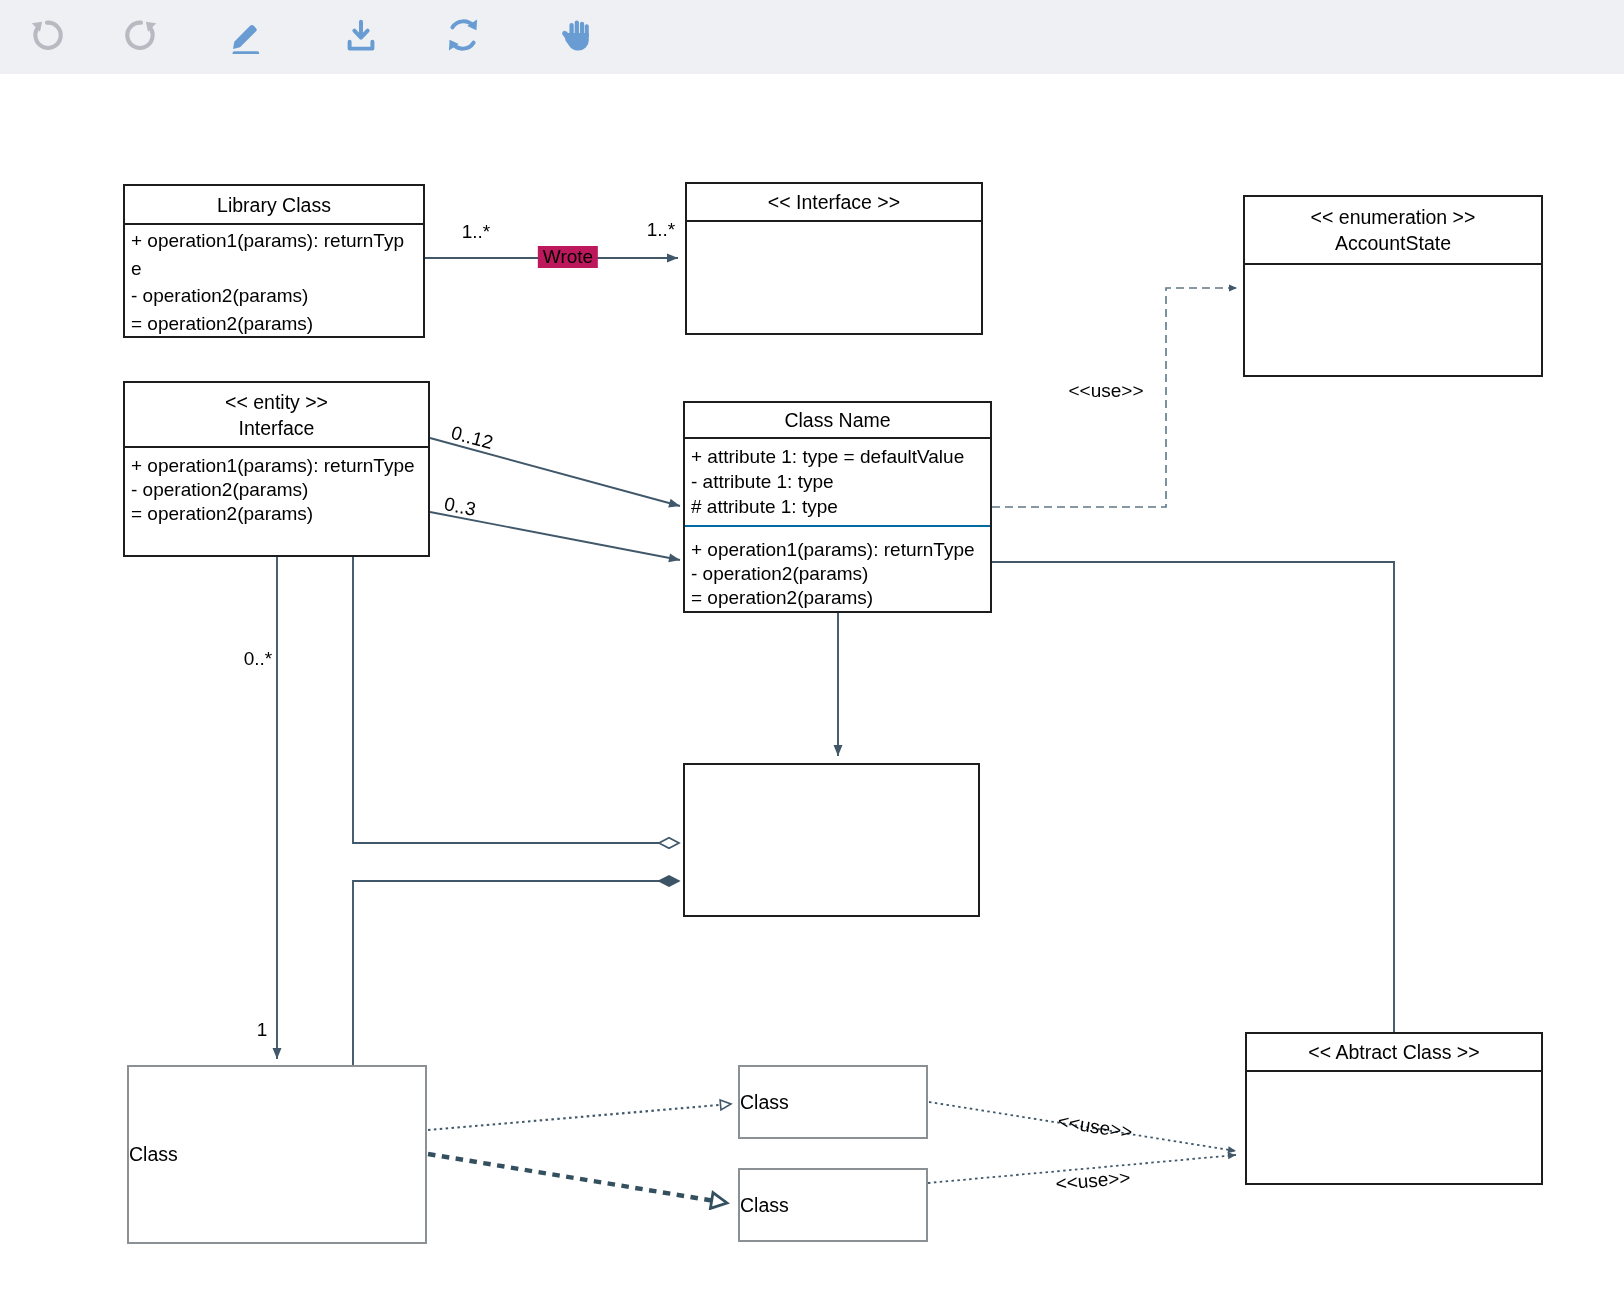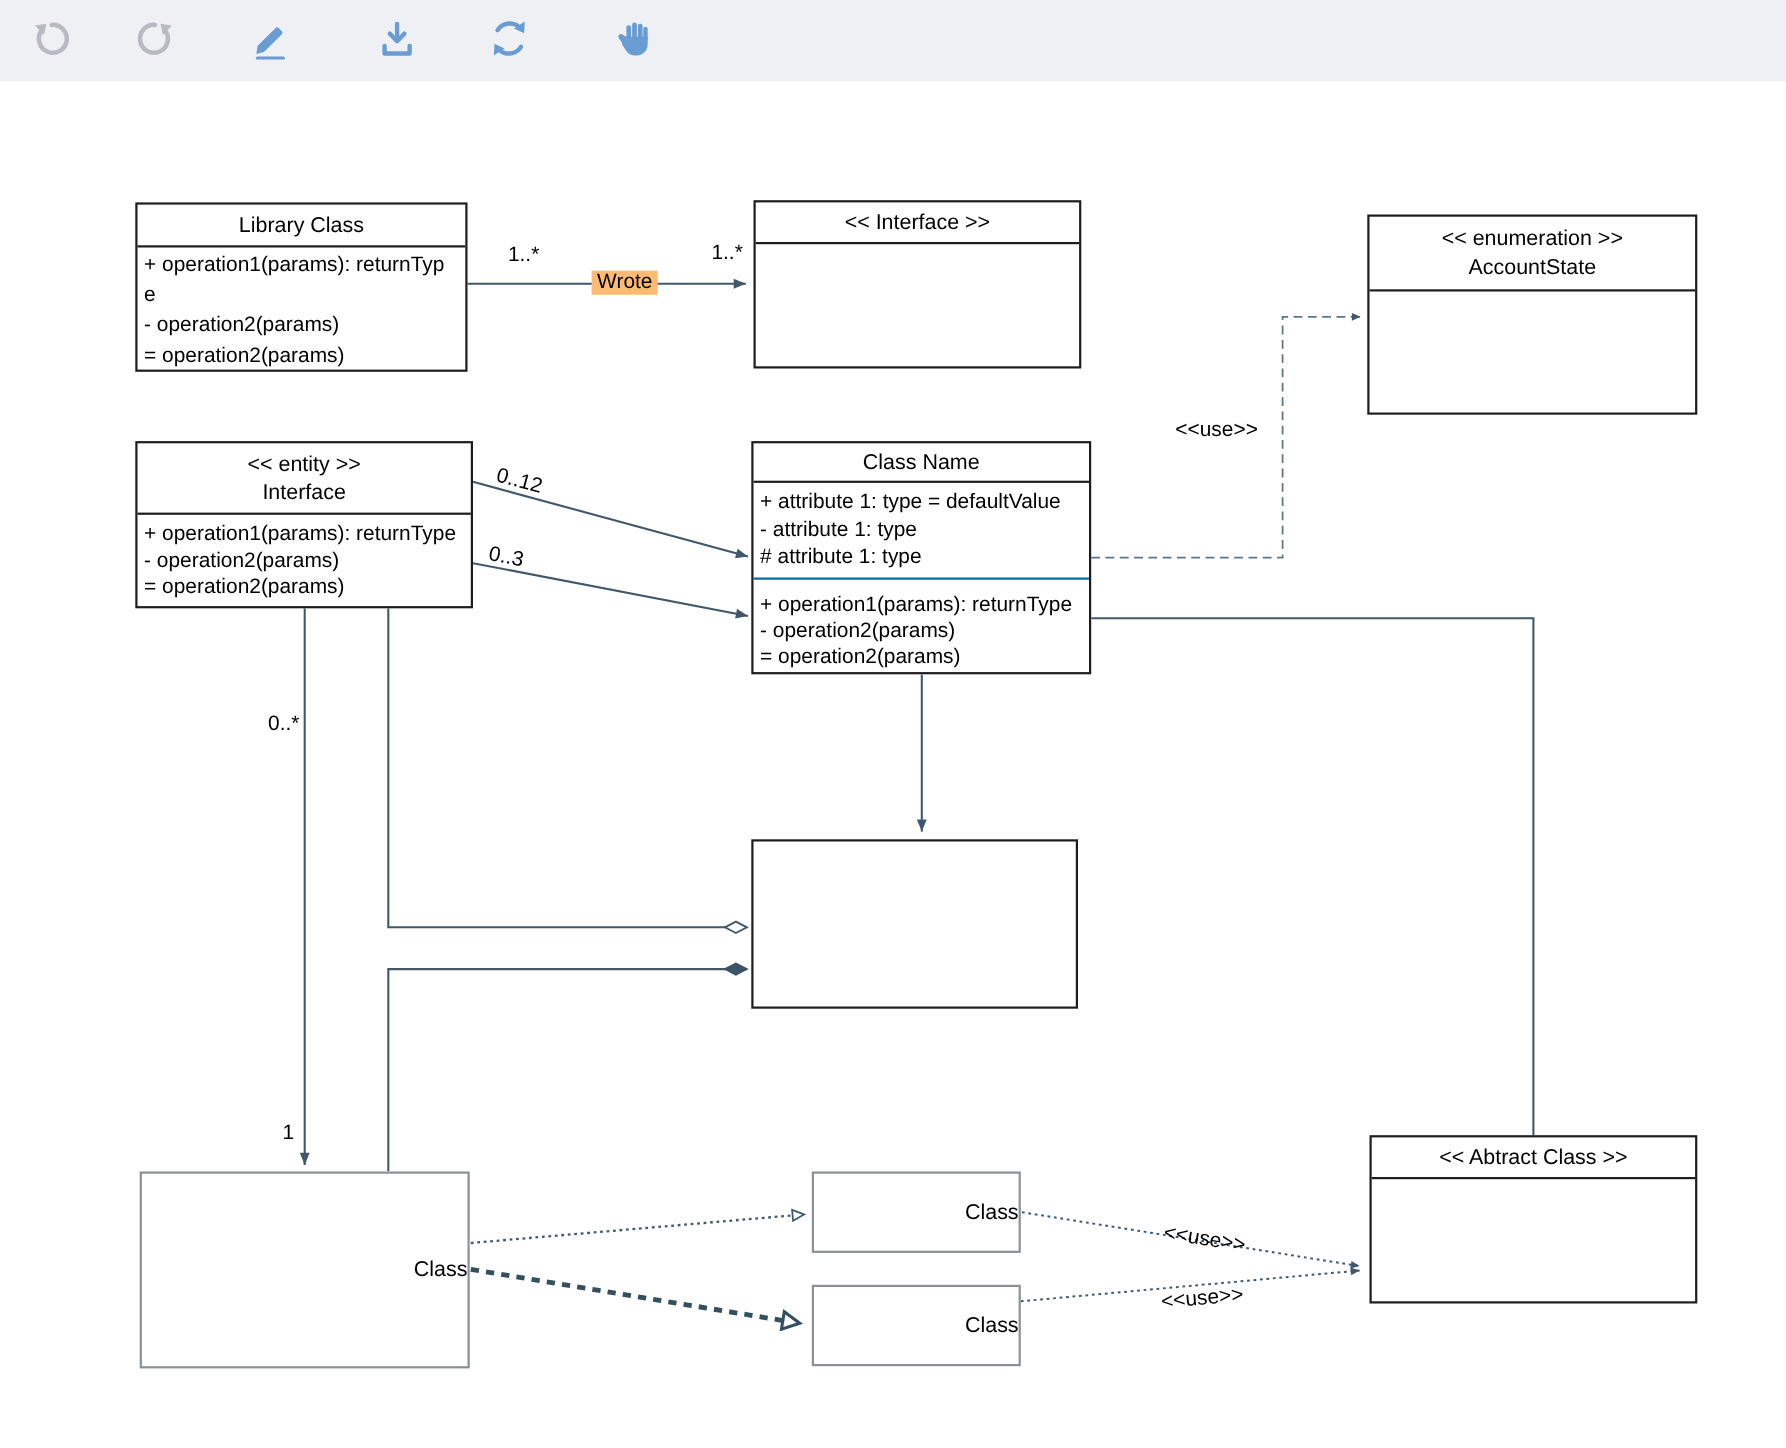--- a/index.html
+++ b/index.html
@@ -27,30 +27,30 @@
     box-sizing:border-box; border-bottom:2px solid #1d1d1f;
     display:flex; flex-direction:column; align-items:center; justify-content:center;
     font-size:19.5px; line-height:26px; text-align:center;
   }
   .uml-box .sec {
     box-sizing:border-box; font-size:19px; padding:4px 6px;
   }
   .plain-box {
     position:absolute; box-sizing:border-box; background:#fff;
     border:2px solid #8b9095; z-index:2;
-    display:flex; align-items:center; justify-content:flex-end; font-size:19.5px;
+    display:flex; align-items:center; justify-content:flex-start; font-size:19.5px;
   }
   .wrapbody { word-break:break-all; }
   
   .edges { position:absolute; left:0; top:0; z-index:1; }
   .elabel {
     position:absolute; z-index:3; font-size:19px; white-space:nowrap;
     transform:translate(-50%,-50%);
   }
-  .elabel.onwhite { background:#fdba74; padding:0 5px; }
+  .elabel.onwhite { background:#be185d; padding:0 5px; }
   .rot15 { transform:translate(-50%,-50%) rotate(15deg); }
   .rot11 { transform:translate(-50%,-50%) rotate(11deg); }
   .rot9  { transform:translate(-50%,-50%) rotate(9deg); }
   .rotm5 { transform:translate(-50%,-50%) rotate(-5deg); }
 </style>
 </head>
 <body>
 
 <div class="canvas">
 
@@ -184,21 +184,21 @@
   </div>
 
   <div class="uml-box" style="left:1243px; top:195px; width:300px; height:182px">
     <div class="hdr" style="height:68px">
       <div>&lt;&lt; enumeration &gt;&gt;</div>
       <div>AccountState</div>
     </div>
     <div class="sec"></div>
   </div>
 
-  <div class="uml-box" style="left:123px; top:401px; width:307px; height:152px">
+  <div class="uml-box" style="left:123px; top:381px; width:307px; height:176px">
     <div class="hdr" style="height:65px">
       <div>&lt;&lt; entity &gt;&gt;</div>
       <div>Interface</div>
     </div>
     <div class="sec" style="line-height:24px; padding:6px 6px 2px 6px">
       <div>+ operation1(params): returnType</div>
       <div>- operation2(params)</div>
       <div>= operation2(params)</div>
     </div>
   </div>

